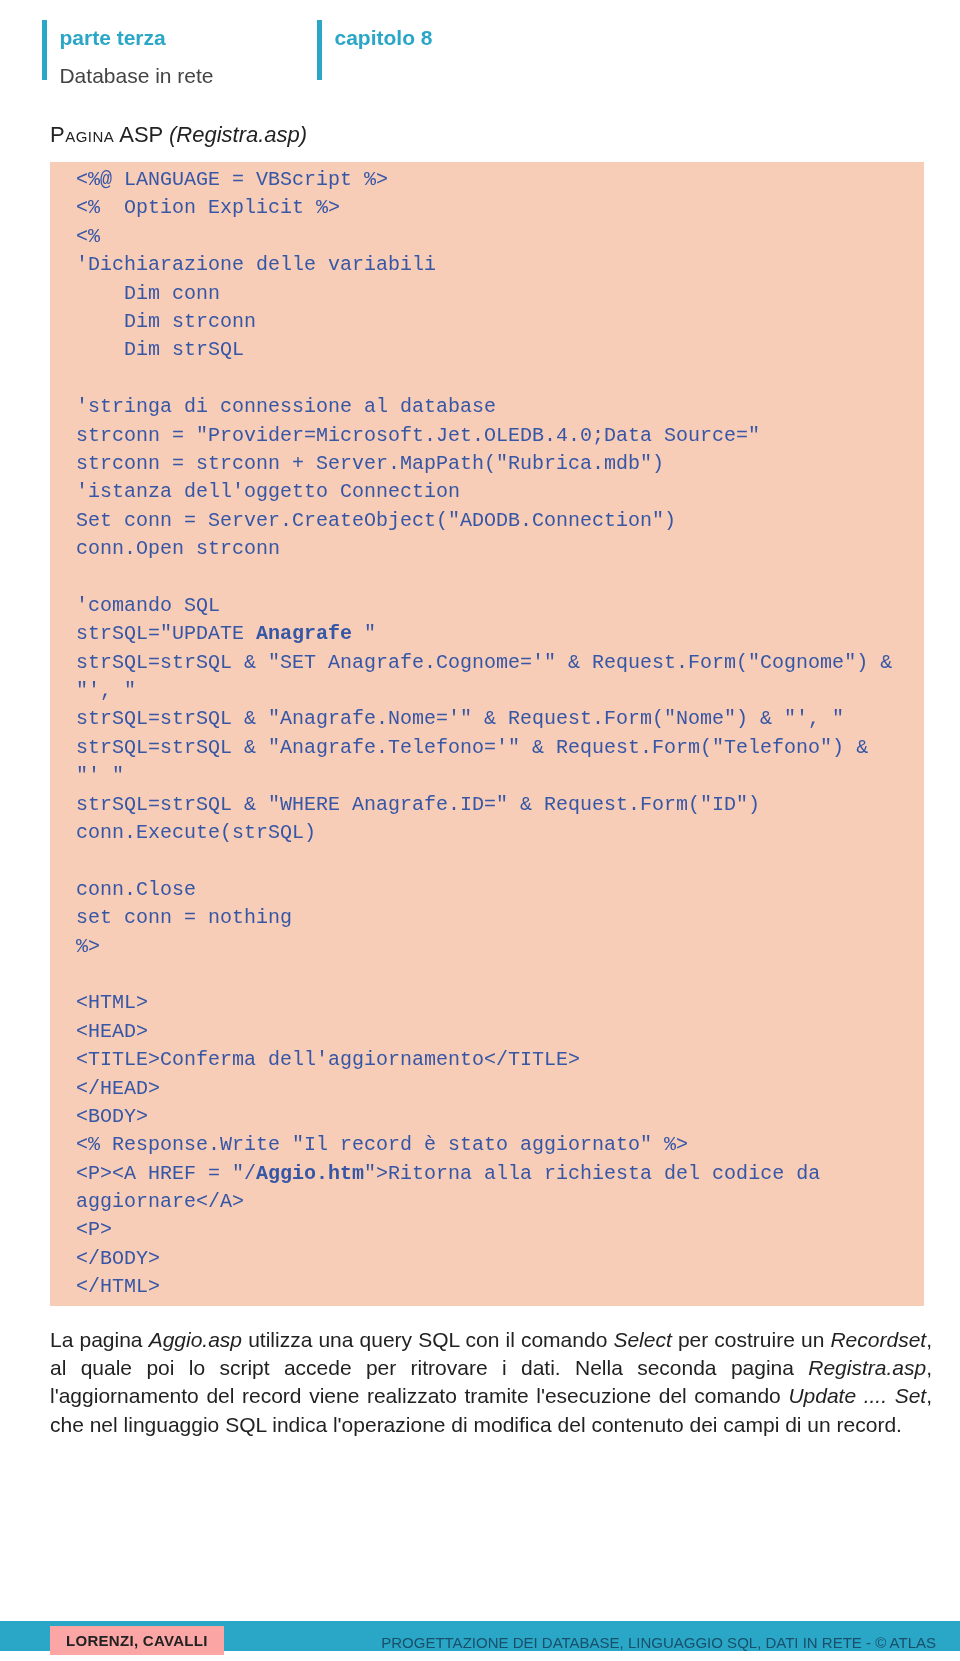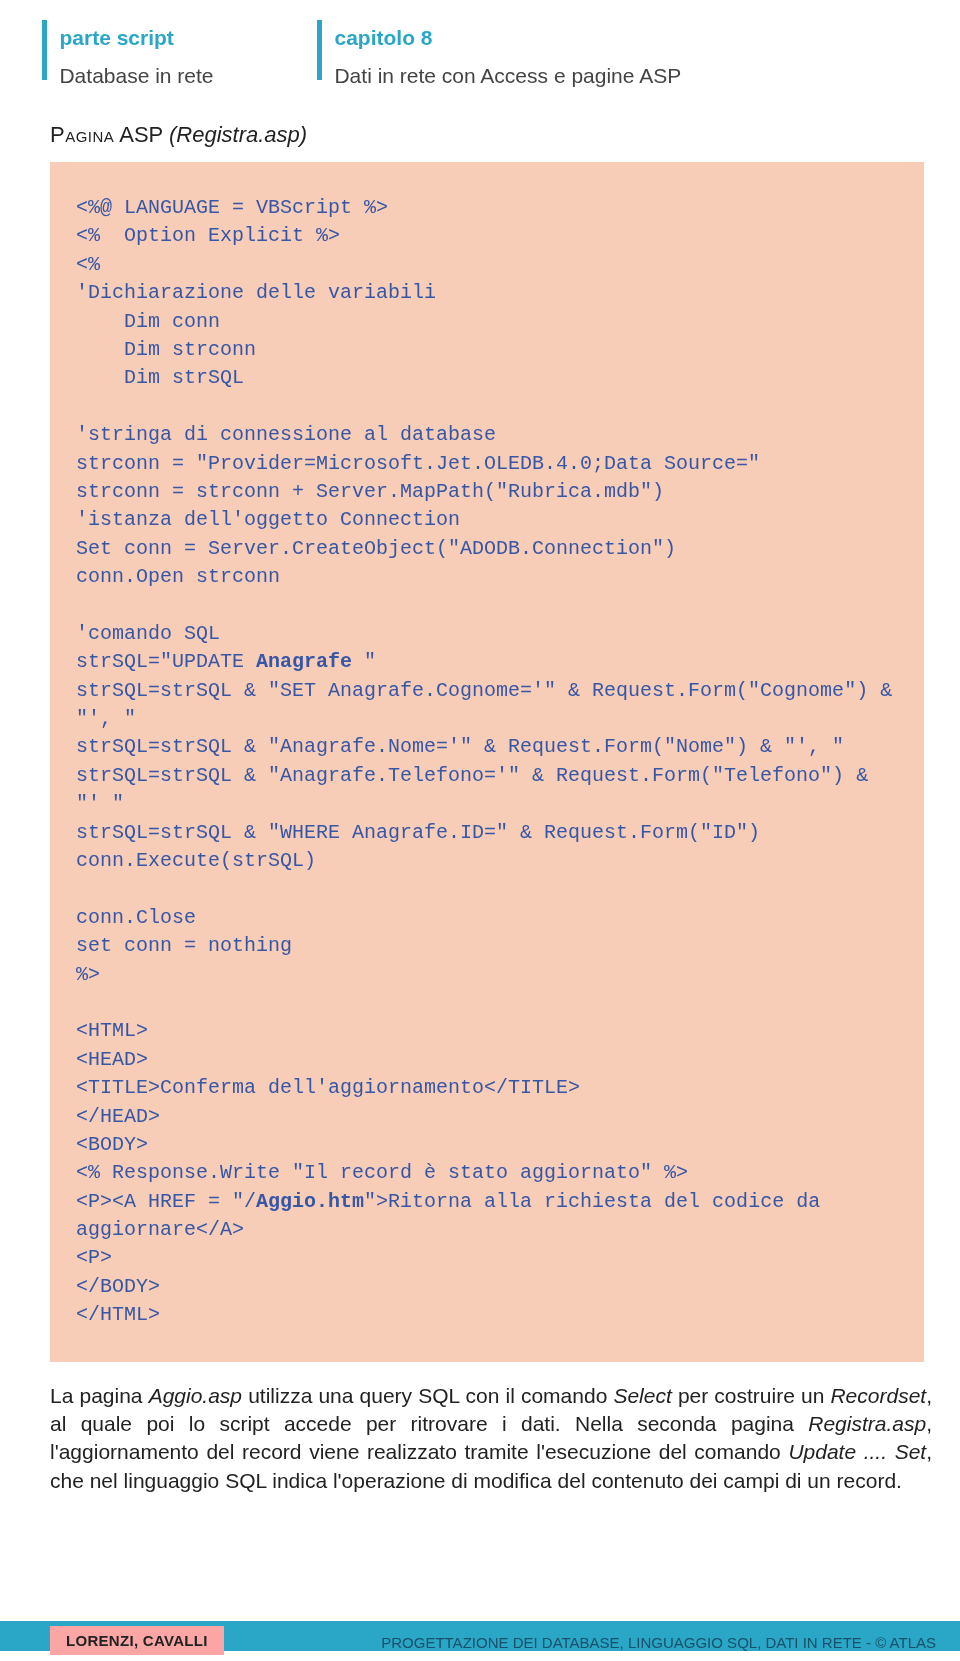--- a/index.html
+++ b/index.html
@@ -52,21 +52,21 @@
   .page-title .smallcaps {
     font-variant: small-caps;
     letter-spacing: 0.5px;
   }
   .page-title .italic {
     font-style: italic;
   }
   .code-box {
     background: #f8cdb8;
     margin: 0 36px 0 50px;
-    padding: 32px 26px;
+    padding: 4px 26px;
     font-family: "Courier New", Courier, monospace;
     font-size: 20px;
     line-height: 1.42;
     color: #3656a6;
     white-space: pre-wrap;
     word-wrap: break-word;
   }
   .code-box .bold-code { font-weight: bold; }
   .body-text {
     font-size: 21px;
@@ -104,29 +104,28 @@
     font-weight: 500;
   }
 </style>
 </head>
 <body>
 
 <div class="header-row">
   <div class="header-col first">
     <span class="vbar"></span>
     <span class="header-text">
-      <div class="part-label">parte script</div>
+      <div class="part-label">parte terza</div>
       <div class="sub-label">Database in rete</div>
     </span>
   </div>
   <div class="header-col">
     <span class="vbar"></span>
     <span class="header-text">
       <div class="chapter-label">capitolo 8</div>
-      <div class="sub-label">Dati in rete con Access e pagine ASP</div>
     </span>
   </div>
 </div>
 
 <div class="page-title">
   <span class="smallcaps">Pagina</span><span> ASP </span><span class="italic">(Registra.asp)</span>
 </div>
 
 <div class="code-box"><span>&lt;%@ LANGUAGE = VBScript %&gt;
 &lt;%  Option Explicit %&gt;

